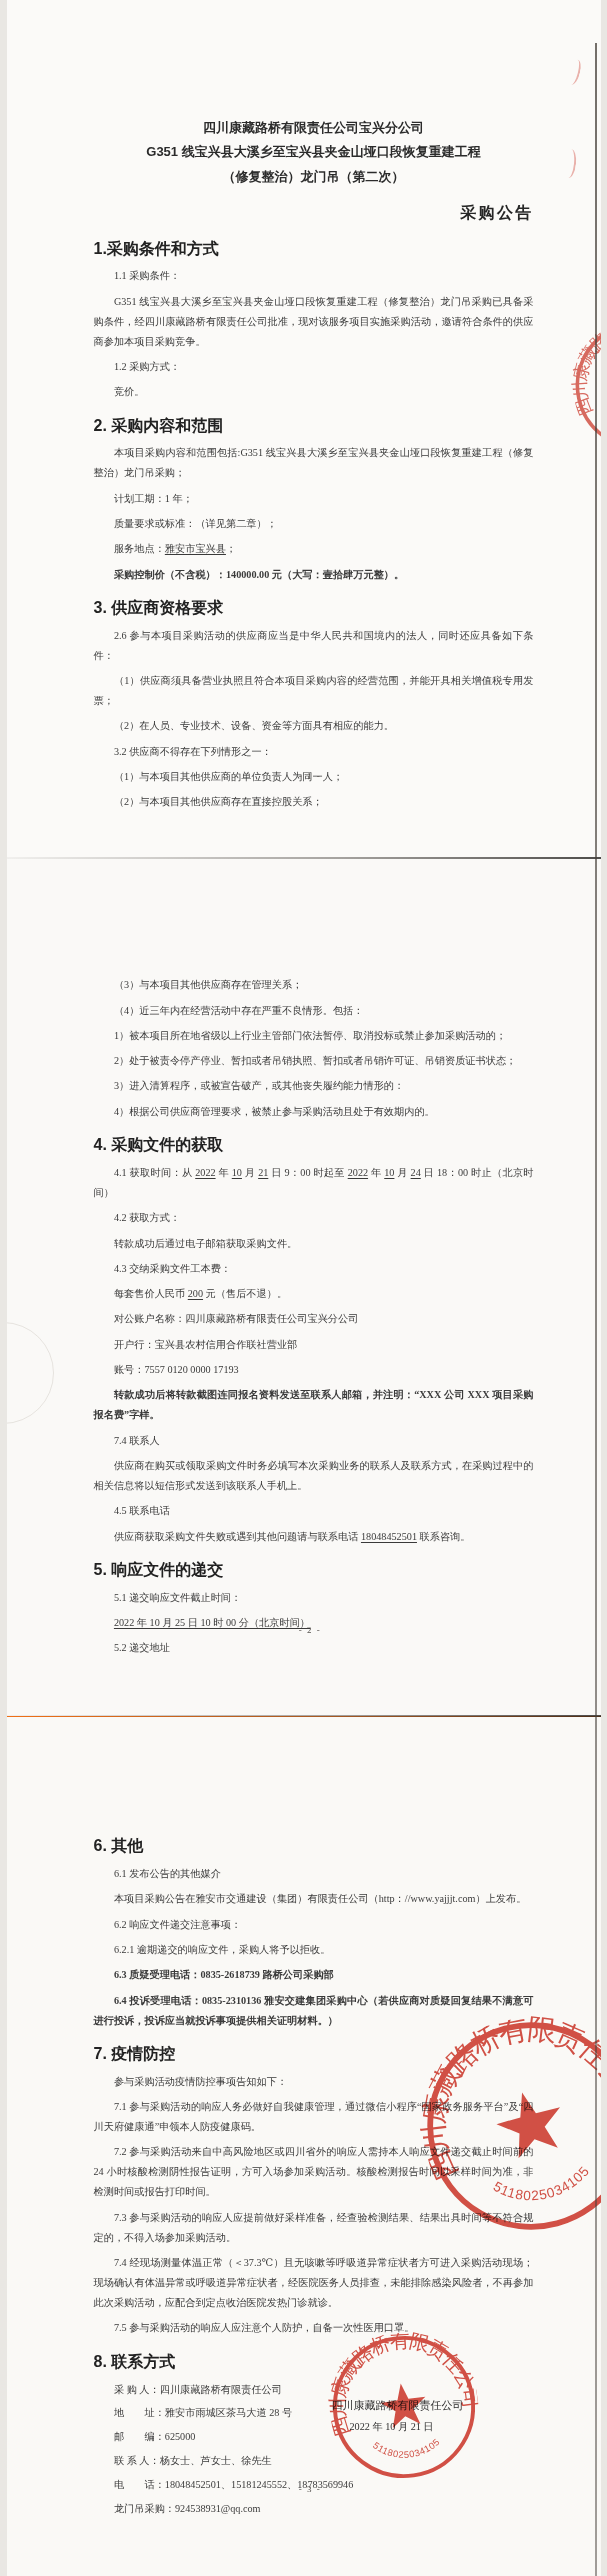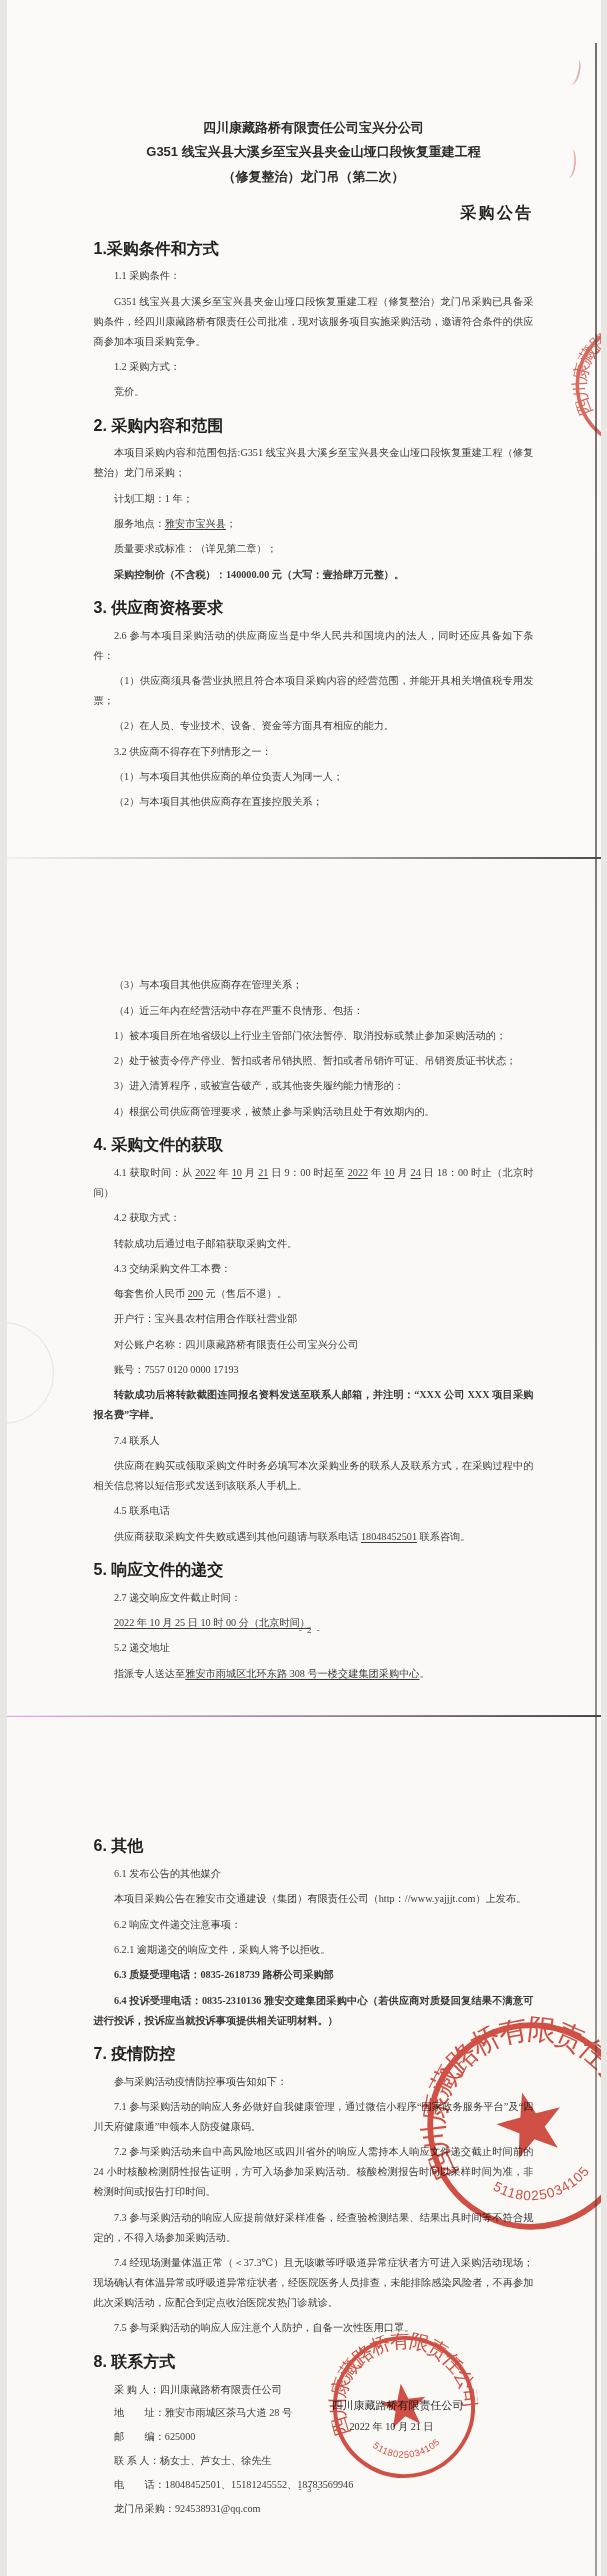--- a/index.html
+++ b/index.html
@@ -1,18 +1,18 @@
 <!DOCTYPE html>
 <html style="font-size:12px"><head>
 <meta charset="utf-8">
 <style>
   html,body { margin:0; padding:0; background:#e9e7e3; }
   .scan {
     position:relative; width:594px; height:2576px; margin:0 auto;
-    background:#f0abfc; overflow:hidden;
+    background:#f97316; overflow:hidden;
     font-family:"Liberation Serif","DejaVu Serif",serif;
     color:#3a3a3a;
   }
   .page {
     position:absolute; left:0; width:607px; box-sizing:border-box;
     overflow:hidden; background:#fbfaf8;
     padding:0 80px 0 87px;
     font-size:10.2px; line-height:20px;
   }
   .page1 { top:0; height:858px; padding-top:114px; }
@@ -81,22 +81,22 @@
 
     <p class="h-main">1.采购条件和方式</p>
     <p>1.1 采购条件：</p>
     <p>G351 线宝兴县大溪乡至宝兴县夹金山垭口段恢复重建工程（修复整治）龙门吊采购已具备采购条件，经四川康藏路桥有限责任公司批准，现对该服务项目实施采购活动，邀请符合条件的供应商参加本项目采购竞争。</p>
     <p>1.2 采购方式：</p>
     <p>竞价。</p>
 
     <p class="h-main">2. 采购内容和范围</p>
     <p>本项目采购内容和范围包括:G351 线宝兴县大溪乡至宝兴县夹金山垭口段恢复重建工程（修复整治）龙门吊采购；</p>
     <p>计划工期：1 年；</p>
+    <p>质量要求或标准：（详见第二章）；</p>
     <p><span>服务地点：</span><span class="u">雅安市宝兴县</span><span>；</span></p>
-    <p>质量要求或标准：（详见第二章）；</p>
     <p class="bold">采购控制价（不含税）：140000.00 元（大写：壹拾肆万元整）。</p>
 
     <p class="h-main">3. 供应商资格要求</p>
     <p>2.6 参与本项目采购活动的供应商应当是中华人民共和国境内的法人，同时还应具备如下条件：</p>
     <p>（1）供应商须具备营业执照且符合本项目采购内容的经营范围，并能开具相关增值税专用发票；</p>
     <p>（2）在人员、专业技术、设备、资金等方面具有相应的能力。</p>
     <p>3.2 供应商不得存在下列情形之一：</p>
     <p>（1）与本项目其他供应商的单位负责人为同一人；</p>
     <p>（2）与本项目其他供应商存在直接控股关系；</p>
 
@@ -125,34 +125,33 @@
     <p>2）处于被责令停产停业、暂扣或者吊销执照、暂扣或者吊销许可证、吊销资质证书状态；</p>
     <p>3）进入清算程序，或被宣告破产，或其他丧失履约能力情形的：</p>
     <p>4）根据公司供应商管理要求，被禁止参与采购活动且处于有效期内的。</p>
 
     <p class="h-main">4. 采购文件的获取</p>
     <p><span>4.1 获取时间：从 </span><span class="u">2022</span><span> 年 </span><span class="u">10</span><span> 月 </span><span class="u">21</span><span> 日 9：00 时起至 </span><span class="u">2022</span><span> 年 </span><span class="u">10</span><span> 月 </span><span class="u">24</span><span> 日 18：00 时止（北京时间）</span></p>
     <p>4.2 获取方式：</p>
     <p>转款成功后通过电子邮箱获取采购文件。</p>
     <p>4.3 交纳采购文件工本费：</p>
     <p><span>每套售价人民币 </span><span class="u">200</span><span> 元（售后不退）。</span></p>
+    <p>对公账户名称：四川康藏路桥有限责任公司宝兴分公司</p>
     <p>开户行：宝兴县农村信用合作联社营业部</p>
-    <p>对公账户名称：四川康藏路桥有限责任公司宝兴分公司</p>
     <p>账号：7557 0120 0000 17193</p>
     <p class="bold">转款成功后将转款截图连同报名资料发送至联系人邮箱，并注明：“XXX 公司 XXX 项目采购报名费”字样。</p>
     <p>7.4 联系人</p>
     <p>供应商在购买或领取采购文件时务必填写本次采购业务的联系人及联系方式，在采购过程中的相关信息将以短信形式发送到该联系人手机上。</p>
     <p>4.5 联系电话</p>
     <p><span>供应商获取采购文件失败或遇到其他问题请与联系电话 </span><span class="u">18048452501</span><span> 联系咨询。</span></p>
 
     <p class="h-main">5. 响应文件的递交</p>
-    <p>2.7 递交响应文件截止时间：</p>
+    <p>5.1 递交响应文件截止时间：</p>
     <p><span class="u">2022 年 10 月 25 日 10 时 00 分（北京时间）</span></p>
     <p>5.2 递交地址</p>
-    <p><span>指派专人送达至</span><span class="u">雅安市雨城区北环东路 308 号一楼交建集团采购中心</span><span>。</span></p>
 
     <p class="pageno pn2">- 2 -</p>
   </div>
 
   <div class="page page3">
     <p class="h-main">6. 其他</p>
     <p>6.1 发布公告的其他媒介</p>
     <p>本项目采购公告在雅安市交通建设（集团）有限责任公司（http：//www.yajjjt.com）上发布。</p>
     <p>6.2 响应文件递交注意事项：</p>
     <p>6.2.1 逾期递交的响应文件，采购人将予以拒收。</p>

